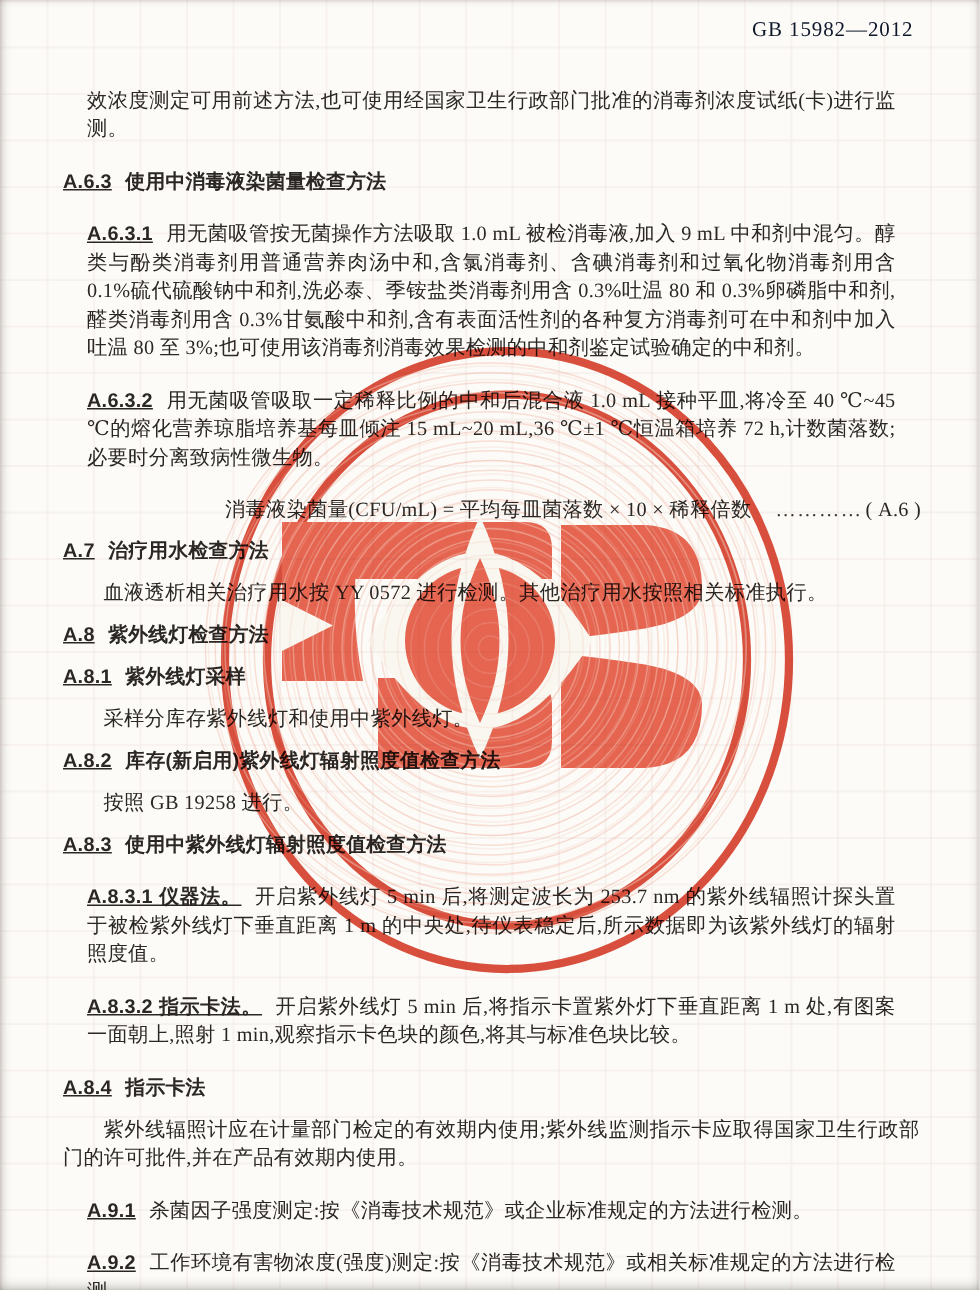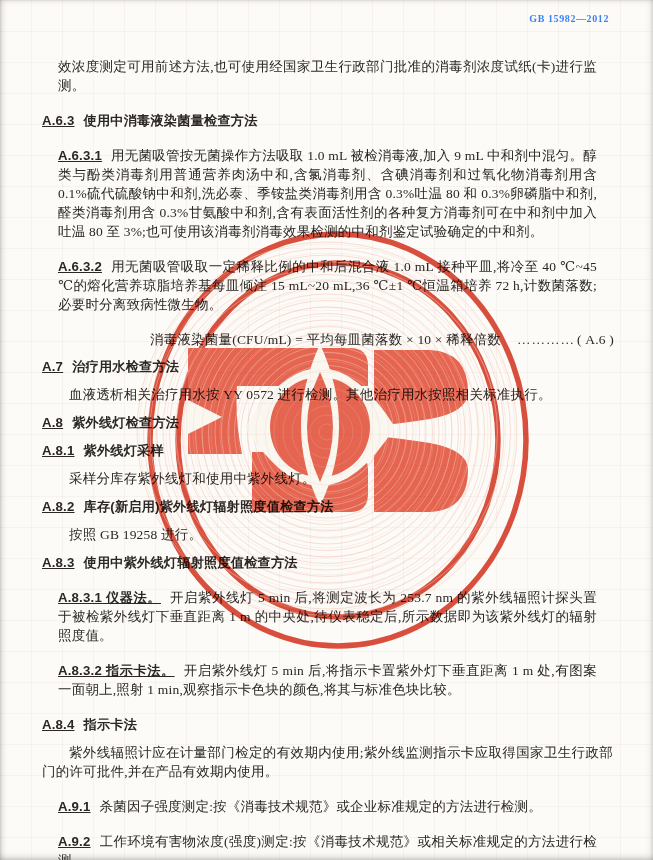--- a/index.html
+++ b/index.html
@@ -22,21 +22,21 @@
   .page::after{
     content:"";position:absolute;inset:0;pointer-events:none;z-index:5;
     box-shadow:
       inset 5px 0 7px -5px rgba(60,55,50,.35),
       inset -5px 0 7px -5px rgba(60,55,50,.25),
       inset 0 -6px 9px -6px rgba(60,55,50,.4),
       inset 0 4px 6px -4px rgba(60,55,50,.15);
   }
   .hdr{
     position:absolute;top:13px;right:44px;z-index:1;
-    font-weight:bold;font-size:10px;letter-spacing:.6px;color:#3b82f6;
+    font-weight:normal;font-size:14px;letter-spacing:.6px;color:#0f172a;
   }
   .doc{
     position:absolute;top:41px;left:42px;width:571px;z-index:1;
     font-size:13.5px;line-height:19px;text-align:justify;
     letter-spacing:.2px;
   }
   .blk-h{
     font-family:"Liberation Sans","DejaVu Sans",sans-serif;
     font-weight:bold;margin:8px 0 9px;text-align:left;font-size:13.2px;
   }

